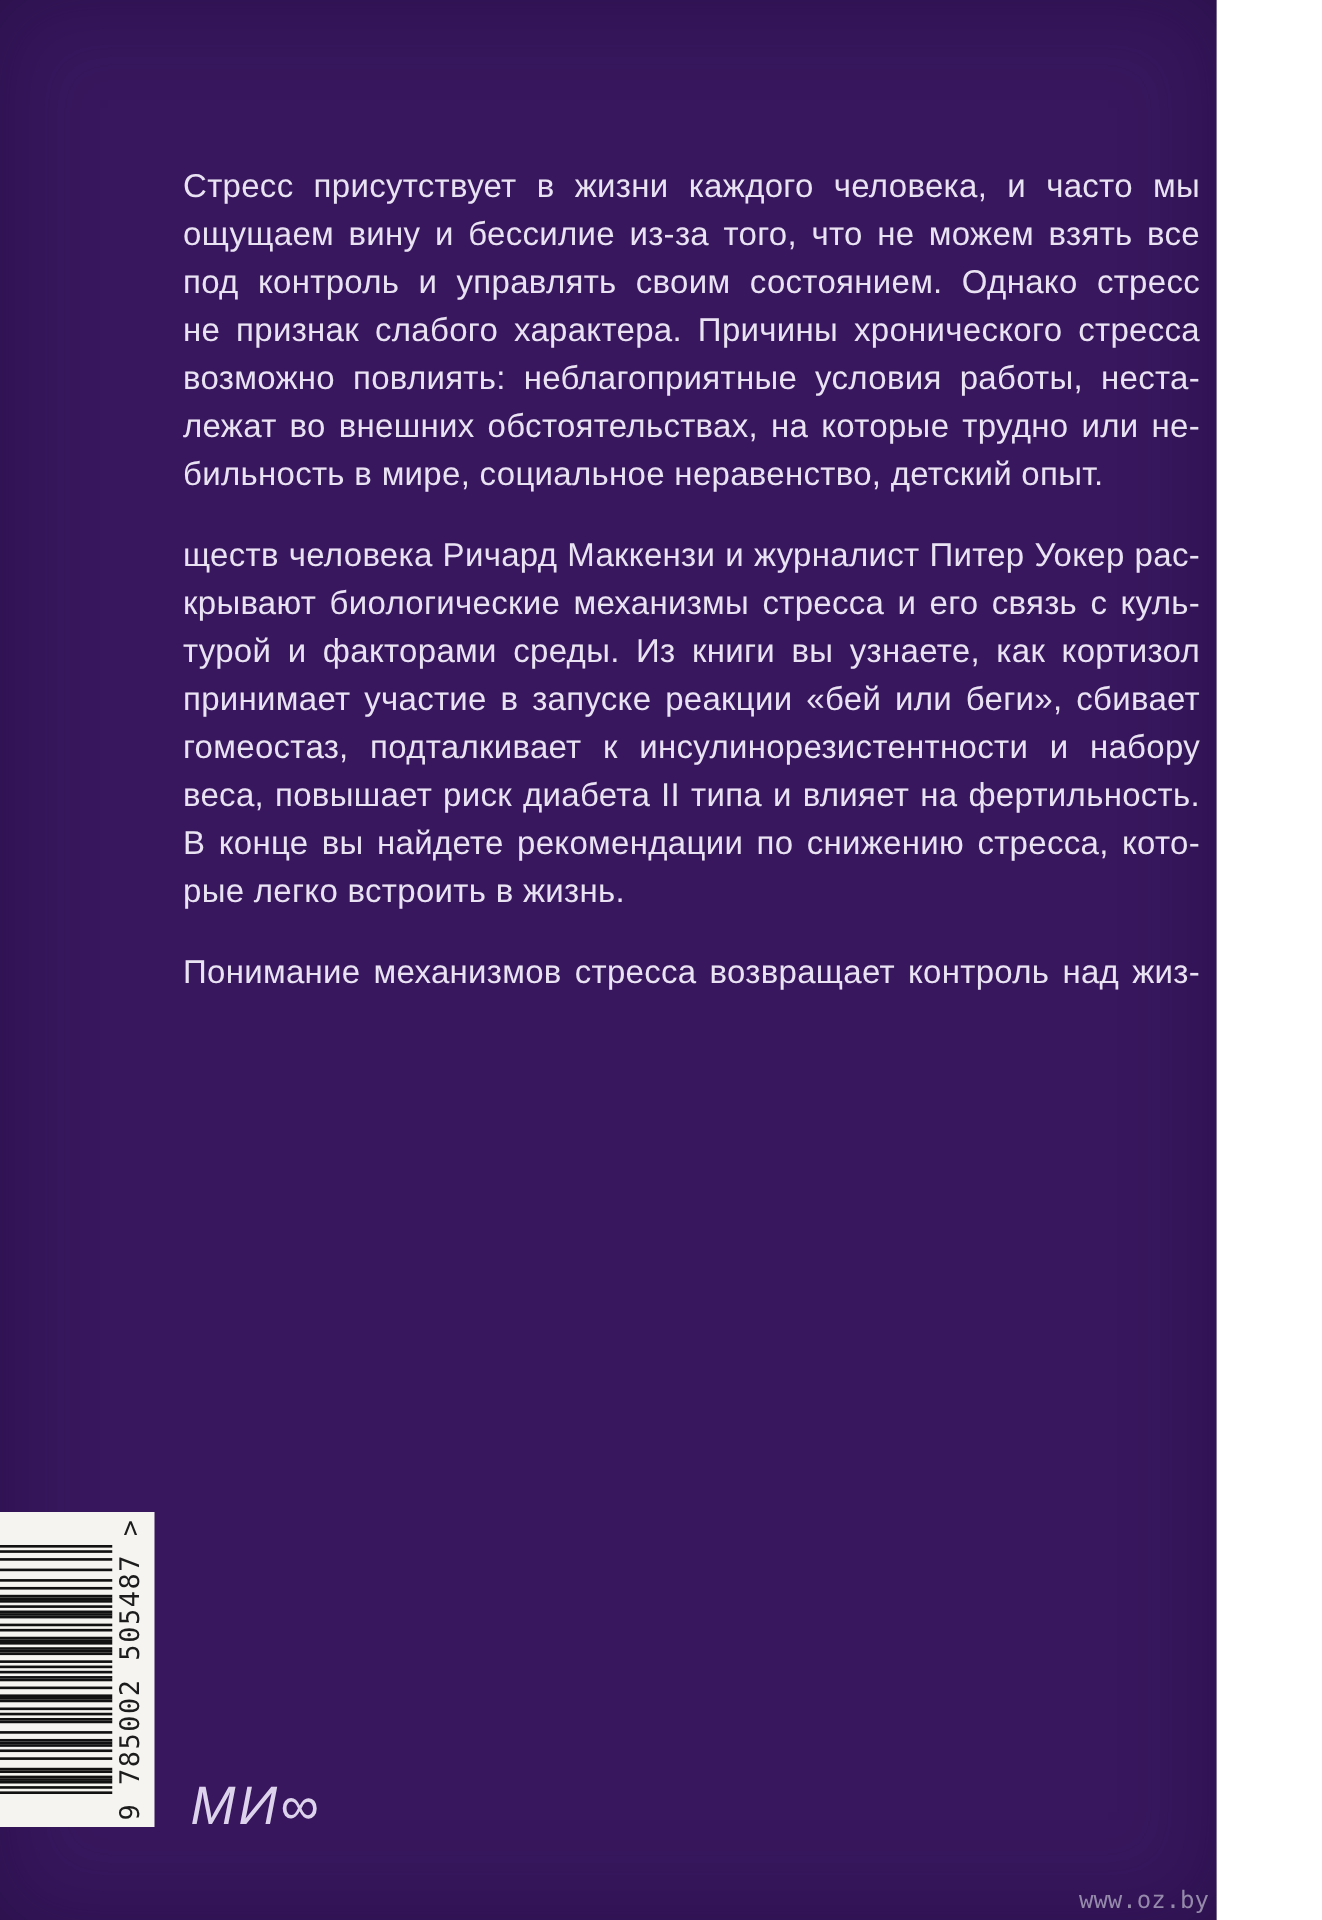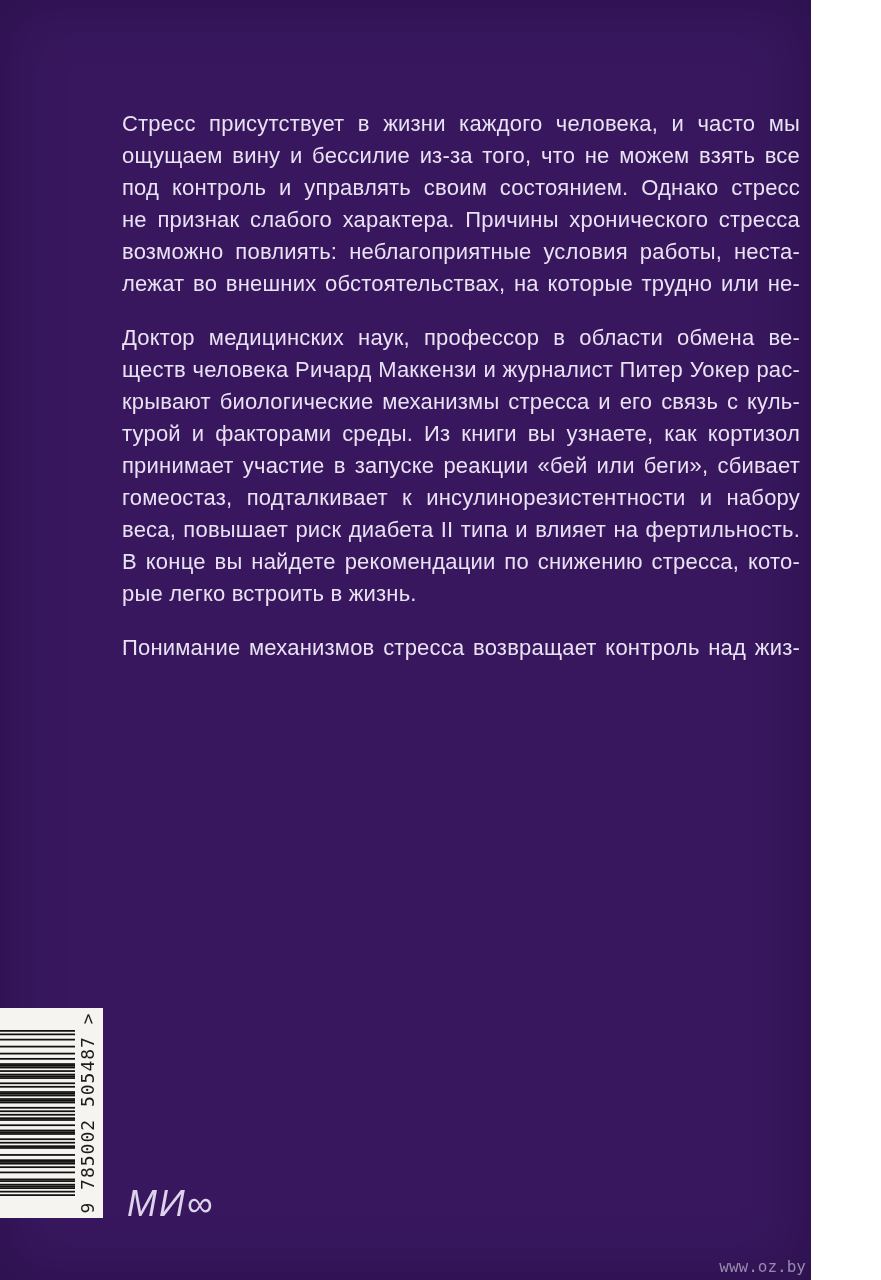--- a/index.html
+++ b/index.html
@@ -89,23 +89,23 @@
 <div class="cover">
 
   <div class="blurb">
     <div class="paragraph">
         <div class="line">Стресс присутствует в жизни каждого человека, и часто мы</div>
         <div class="line">ощущаем вину и бессилие из-за того, что не можем взять все</div>
         <div class="line">под контроль и управлять своим состоянием. Однако стресс</div>
         <div class="line">не признак слабого характера. Причины хронического стресса</div>
         <div class="line">возможно повлиять: неблагоприятные условия работы, неста-</div>
         <div class="line">лежат во внешних обстоятельствах, на которые трудно или не-</div>
+        <div class="line last">бильность в мире, социальное неравенство, детский опыт.</div>
       </div>
     <div class="paragraph">
-        <div class="line">Доктор медицинских наук, профессор в области обмена ве-</div>
         <div class="line">ществ человека Ричард Маккензи и журналист Питер Уокер рас-</div>
         <div class="line">крывают биологические механизмы стресса и его связь с куль-</div>
         <div class="line">турой и факторами среды. Из книги вы узнаете, как кортизол</div>
         <div class="line">принимает участие в запуске реакции «бей или беги», сбивает</div>
         <div class="line">гомеостаз, подталкивает к инсулинорезистентности и набору</div>
         <div class="line">веса, повышает риск диабета II типа и влияет на фертильность.</div>
         <div class="line">В конце вы найдете рекомендации по снижению стресса, кото-</div>
         <div class="line last">рые легко встроить в жизнь.</div>
       </div>
     <div class="paragraph">

